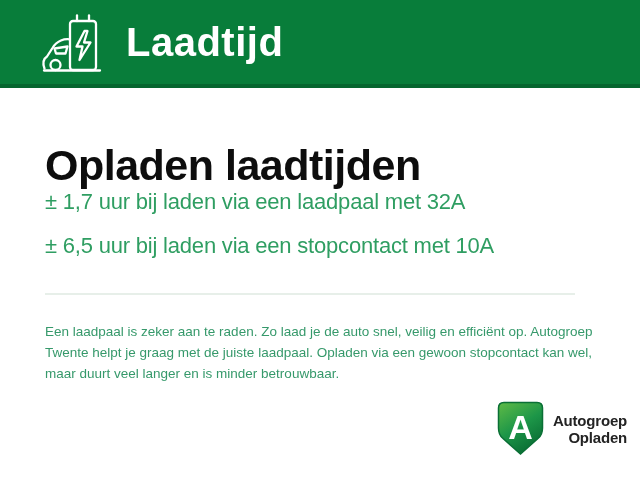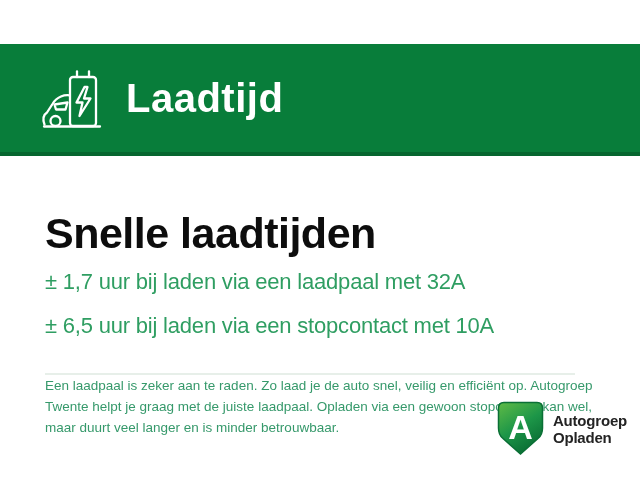--- a/index.html
+++ b/index.html
@@ -7,26 +7,25 @@
   .page {
     width:640px; height:480px;
     position:relative;
     background:#ffffff;
     overflow:hidden;
     font-family:"Liberation Sans","DejaVu Sans",sans-serif;
     margin:0 auto;
   }
   
   .header {
-    height:112px;
+    height:88px;
     background:#087d3a;
     border-bottom:4px solid #06662f;
     display:flex;
     align-items:center;
-    margin-top:44px;
   }
   .header-icon {
     margin-left:40px;
     margin-top:4px;
     width:64px; height:64px;
     flex:0 0 auto;
   }
   .header-title {
     margin-left:22px;
     color:#ffffff;
@@ -38,34 +37,34 @@
   .main { padding-left:45px; }
   .heading {
     margin-top:56px;
     font-size:43px;
     line-height:1.0;
     font-weight:700;
     letter-spacing:-0.5px;
     color:#0d0d0d;
   }
   .subtitle {
-    margin-top:13px;
+    margin-top:1px;
     font-size:22px;
     line-height:28px;
     color:#2f9e62;
     letter-spacing:-0.2px;
   }
   .divider {
     margin-top:33px;
     width:530px;
     border:0;
     border-top:2px solid #e7efe9;
   }
   .paragraph {
-    margin-top:0;
+    margin-top:26px;
     width:548px;
     font-size:13.5px;
     line-height:21px;
     color:#36996b;
   }
   
   .logo {
     position:absolute;
     right:13px;
     top:400px;
@@ -73,20 +72,21 @@
     align-items:center;
     gap:8px;
   }
   .logo-shield { width:49px; height:57px; }
   .logo-name {
     font-size:15px;
     font-weight:700;
     line-height:17px;
     color:#232323;
     letter-spacing:-0.2px;
+    text-align:right;
   }
 </style>
 </head>
 <body>
 
 <div class="page">
 
   <div class="header">
     <svg class="header-icon" viewBox="0 0 64 64" aria-hidden="true">
       <g fill="none" stroke="#ffffff" stroke-width="2.3" stroke-linecap="round" stroke-linejoin="round">
@@ -101,21 +101,21 @@
         <path d="M37 9 V3.5"></path>
         <path d="M49 9 V3.5"></path>
 
         <path d="M44.5 19 L36.5 34.5 H42.5 L39.5 48 L50.5 30.5 H44 L47.5 19 Z"></path>
       </g>
     </svg>
     <div class="header-title">Laadtijd</div>
   </div>
 
   <div class="main">
-    <h1 class="heading">Snelle laadtijden</h1>
+    <h1 class="heading">Opladen laadtijden</h1>
     <div class="subtitle">± 1,7 uur bij laden via een laadpaal met 32A</div>
     <div class="subtitle" style="margin-top:16px;">± 6,5 uur bij laden via een stopcontact met 10A</div>
     <hr class="divider">
     <p class="paragraph">Een laadpaal is zeker aan te raden. Zo laad je de auto snel, veilig en efficiënt op. Autogroep Twente helpt je graag met de juiste laadpaal. Opladen via een gewoon stopcontact kan wel, maar duurt veel langer en is minder betrouwbaar.</p>
   </div>
 
   <div class="logo">
     <svg class="logo-shield" viewBox="0 0 49 57" aria-hidden="true">
       <defs>
         <linearGradient id="shieldGrad" x1="0" y1="0" x2="0.55" y2="1">

